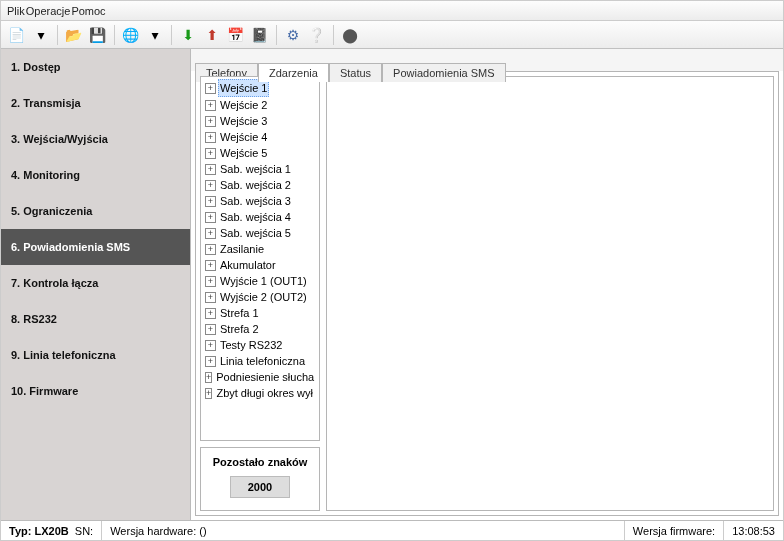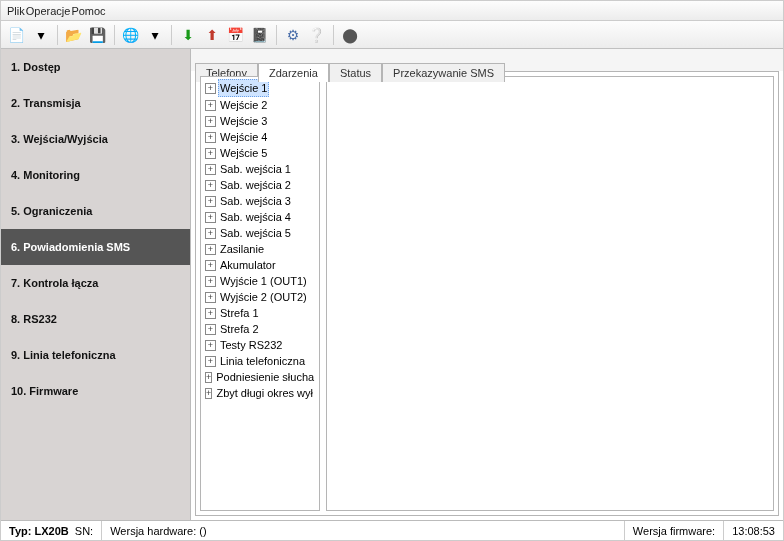--- a/index.html
+++ b/index.html
@@ -79,21 +79,21 @@
       <div class="sidebar-item">8. RS232</div>
       <div class="sidebar-item">9. Linia telefoniczna</div>
       <div class="sidebar-item">10. Firmware</div>
     </div>
 
     <div class="content">
       <div class="tabs">
         <div class="tab">Telefony</div>
         <div class="tab active">Zdarzenia</div>
         <div class="tab">Status</div>
-        <div class="tab">Przekazywanie SMS</div>
+        <div class="tab">Powiadomienia SMS</div>
       </div>
       <div class="tab-body">
         <div class="tree-panel">
           <div class="tree-box">
             <ul class="tree-list" id="tree-list">
                 <li class="selected">
                   <span class="expander">+</span>
                   <span class="label">Wejście 1</span>
                 </li>
                 <li>
@@ -166,20 +166,24 @@
                 </li>
                 <li>
                   <span class="expander">+</span>
                   <span class="label">Podniesienie słucha</span>
                 </li>
                 <li>
                   <span class="expander">+</span>
                   <span class="label">Zbyt długi okres wył</span>
                 </li>
               </ul>
+          </div>
+          <div class="count-panel">
+            <div class="title">Pozostało znaków</div>
+            <div class="val">2000</div>
           </div>
         </div>
         <div class="detail-panel"></div>
       </div>
     </div>
   </div>
 
   <div class="statusbar">
     <div class="cell">
       <span class="bold">Typ:</span>&nbsp;

